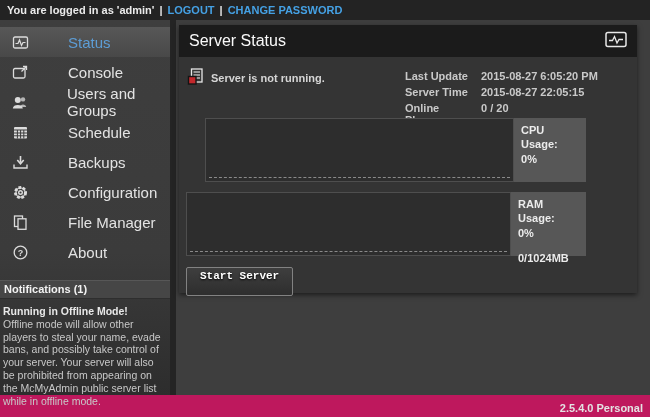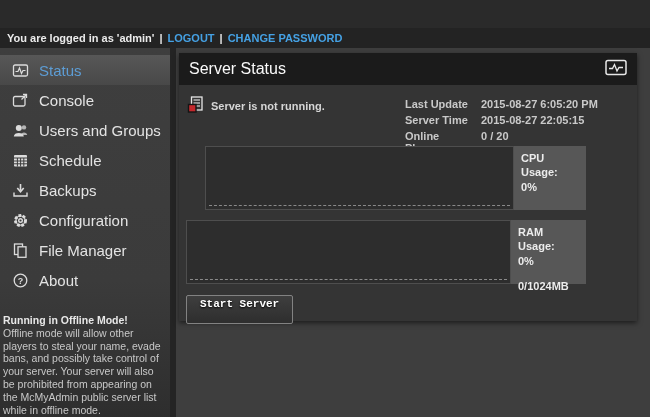--- a/index.html
+++ b/index.html
@@ -10,36 +10,35 @@
     overflow: hidden;
     position: relative;
   }
   
   .topbar {
     height: 20px; background: #232323;
     display: flex; align-items: center;
     padding-left: 7px; gap: 5px;
     font-size: 11px; font-weight: bold; color: #ebebeb;
     white-space: nowrap;
-    margin-top: 28px;
   }
   .toplink { color: #45a1e4; text-decoration: none; cursor: pointer; }
   .sep { color: #e5e5e5; }
 
   
   .layout { display: flex; height: 375px; }
 
   .sidebar {
     width: 170px; flex-shrink: 0;
     background: linear-gradient(180deg, #3e3e3e 0%, #3b3b3b 62%, #2d2d2d 100%);
   }
   .menu { padding-top: 7px; }
   .menu-item {
     height: 30px; display: flex; align-items: center;
-    padding-left: 11px; font-size: 15px; color: #e3e3e3; cursor: pointer;
+    padding-left: 11px; font-size: 15px; color: #e3e3e3; cursor: pointer; gap: 29px;
   }
   .menu-item.active {
     background: linear-gradient(180deg, #575757, #484848);
     color: #5d9dd5;
   }
   .mi-icon { width: 18px; margin-right: 10px; display: flex; justify-content: center; }
   .notifications { margin-top: 13px; }
   .notif-header {
     background: #464646;
     border-top: 1px solid #575757; border-bottom: 1px solid #2e2e2e;
@@ -214,20 +213,21 @@
               <circle cx="8.5" cy="8.5" r="6.3" fill="none" stroke="#dcdcdc" stroke-width="1.3"></circle>
               <text x="8.5" y="11.6" font-size="9" font-weight="bold" fill="#dcdcdc" text-anchor="middle" font-family="Liberation Sans, sans-serif">?</text>
             </svg>
         </span>
         <span class="mi-label">About</span>
       </div>
 
     </div>
 
     <div class="notifications">
+      <div class="notif-header">Notifications (1)</div>
       <div class="notif-body">
         <span class="notif-title">Running in Offline Mode!</span>
         <span>Offline mode will allow other players to steal your name, evade bans, and possibly take control of your server. Your server will also be prohibited from appearing on the McMyAdmin public server list while in offline mode.</span>
       </div>
     </div>
   </div>
 
   <div class="main">
     <div class="panel">
       <div class="panel-header">

